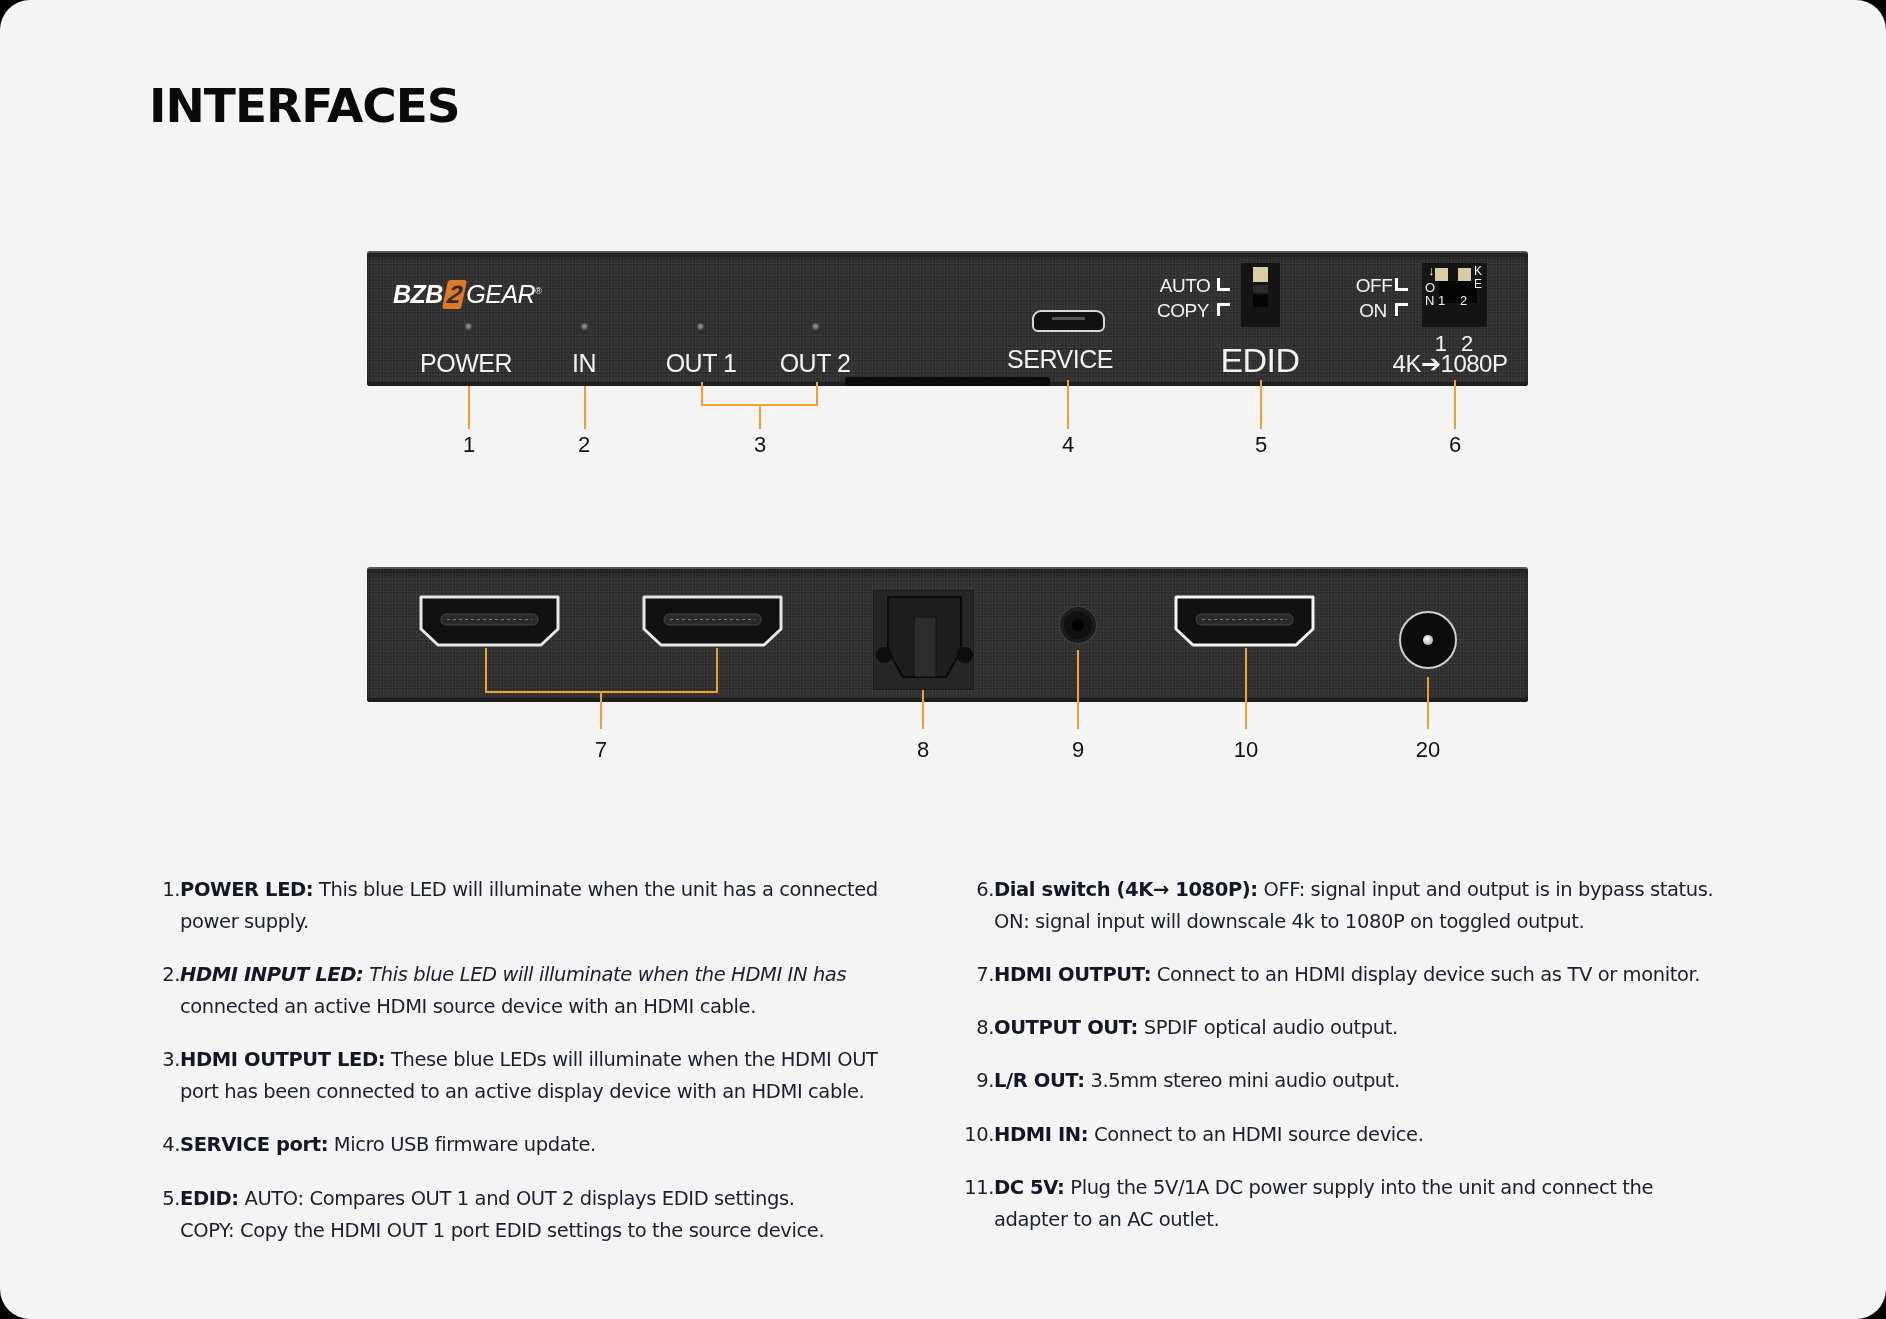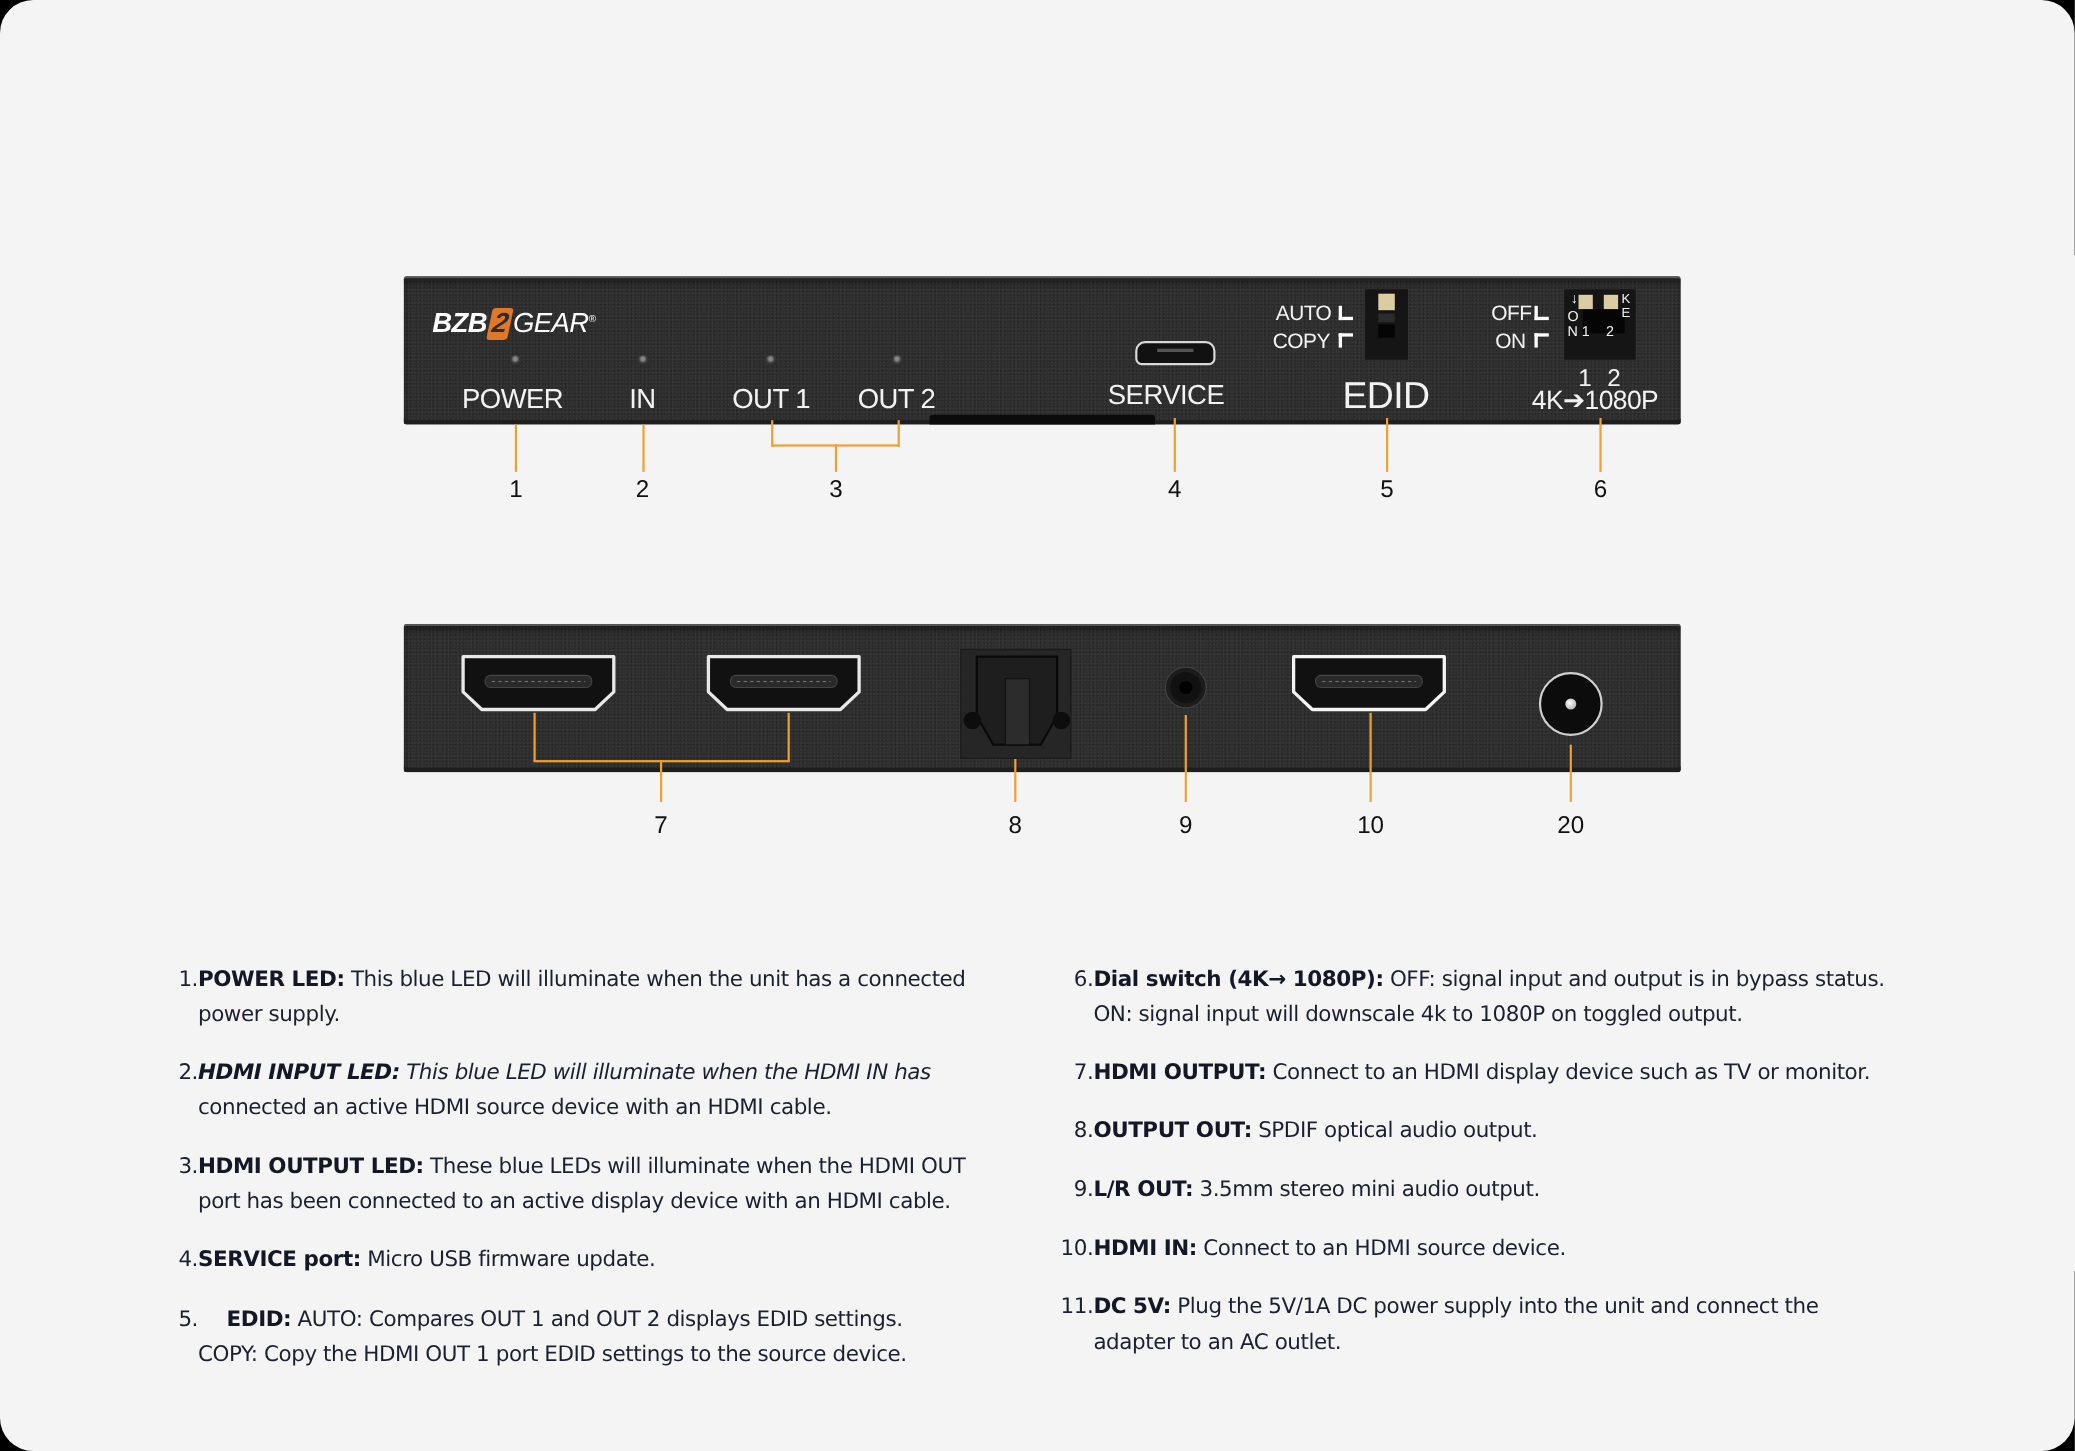--- a/index.html
+++ b/index.html
@@ -93,20 +93,21 @@
   .item { position: absolute; white-space: nowrap; }
   .item .n { position: absolute; text-align: right; width: 40px; }
   .item .t { position: absolute; }
   .item b { font-weight: bold; color: #131726; }
 </style>
 </head>
 <body>
 
 <div class="card">
 
+  <div class="title">INTERFACES</div>
 
   <div class="panel front">
     <div class="logo">
       <b>BZB</b><span class="two">2</span><span>GEAR</span><sup>®</sup>
     </div>
 
     <div class="led" style="left:102px; top:75px;"></div>
     <div class="led" style="left:218px; top:75px;"></div>
     <div class="led" style="left:334px; top:75px;"></div>
     <div class="led" style="left:449px; top:75px;"></div>
@@ -237,21 +238,21 @@
       <span class="n">3.</span>
       <span class="t" style="left:40px;"><b>HDMI OUTPUT LED:</b><span> These blue LEDs will illuminate when the HDMI OUT</span></span>
       <span class="t" style="left:40px; top:32px;">port has been connected to an active display device with an HDMI cable.</span>
     </div>
     <div class="item" style="left:140px; top:1129px;">
       <span class="n">4.</span>
       <span class="t" style="left:40px;"><b>SERVICE port:</b><span> Micro USB firmware update.</span></span>
     </div>
     <div class="item" style="left:140px; top:1183px;">
       <span class="n">5.</span>
-      <span class="t" style="left:40px;margin-left:26px;"><b>EDID:</b><span> AUTO: Compares OUT 1 and OUT 2 displays EDID settings.</span></span>
+      <span class="t" style="left:40px;"><b>EDID:</b><span> AUTO: Compares OUT 1 and OUT 2 displays EDID settings.</span></span>
       <span class="t" style="left:40px; top:32px;">COPY: Copy the HDMI OUT 1 port EDID settings to the source device.</span>
     </div>
 
     <div class="item" style="left:954px; top:874px;">
       <span class="n">6.</span>
       <span class="t" style="left:40px;"><b>Dial switch (4K→ 1080P):</b><span> OFF: signal input and output is in bypass status.</span></span>
       <span class="t" style="left:40px; top:32px;">ON: signal input will downscale 4k to 1080P on toggled output.</span>
     </div>
     <div class="item" style="left:954px; top:959px;">
       <span class="n">7.</span>

